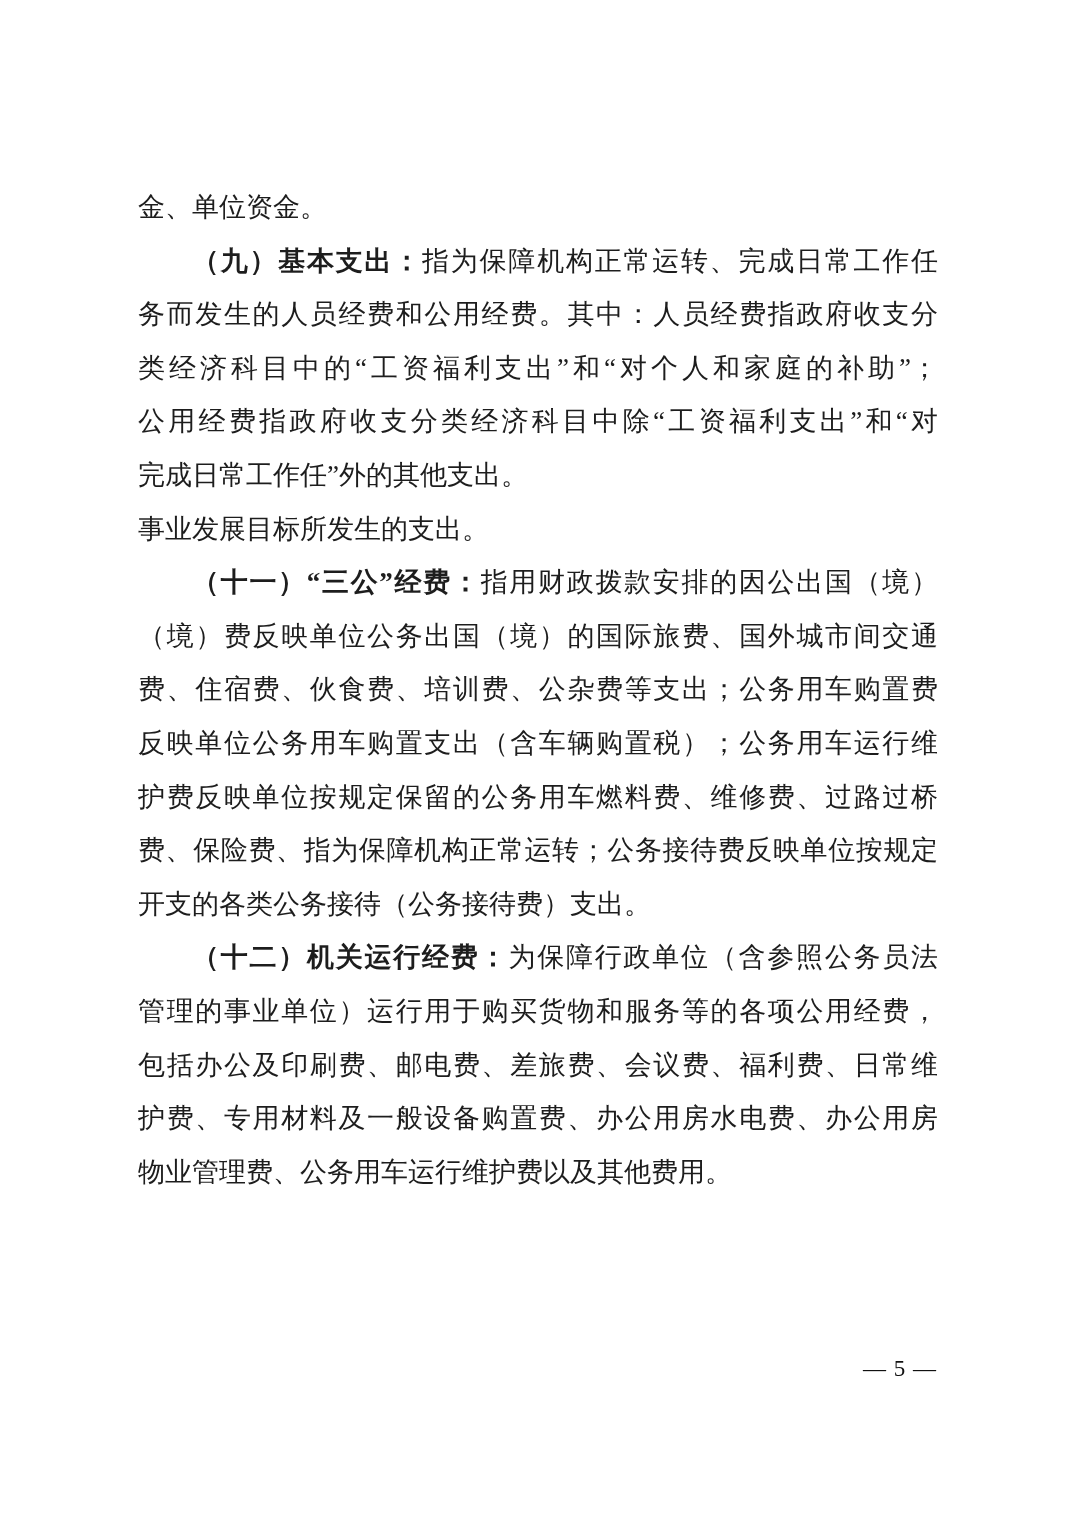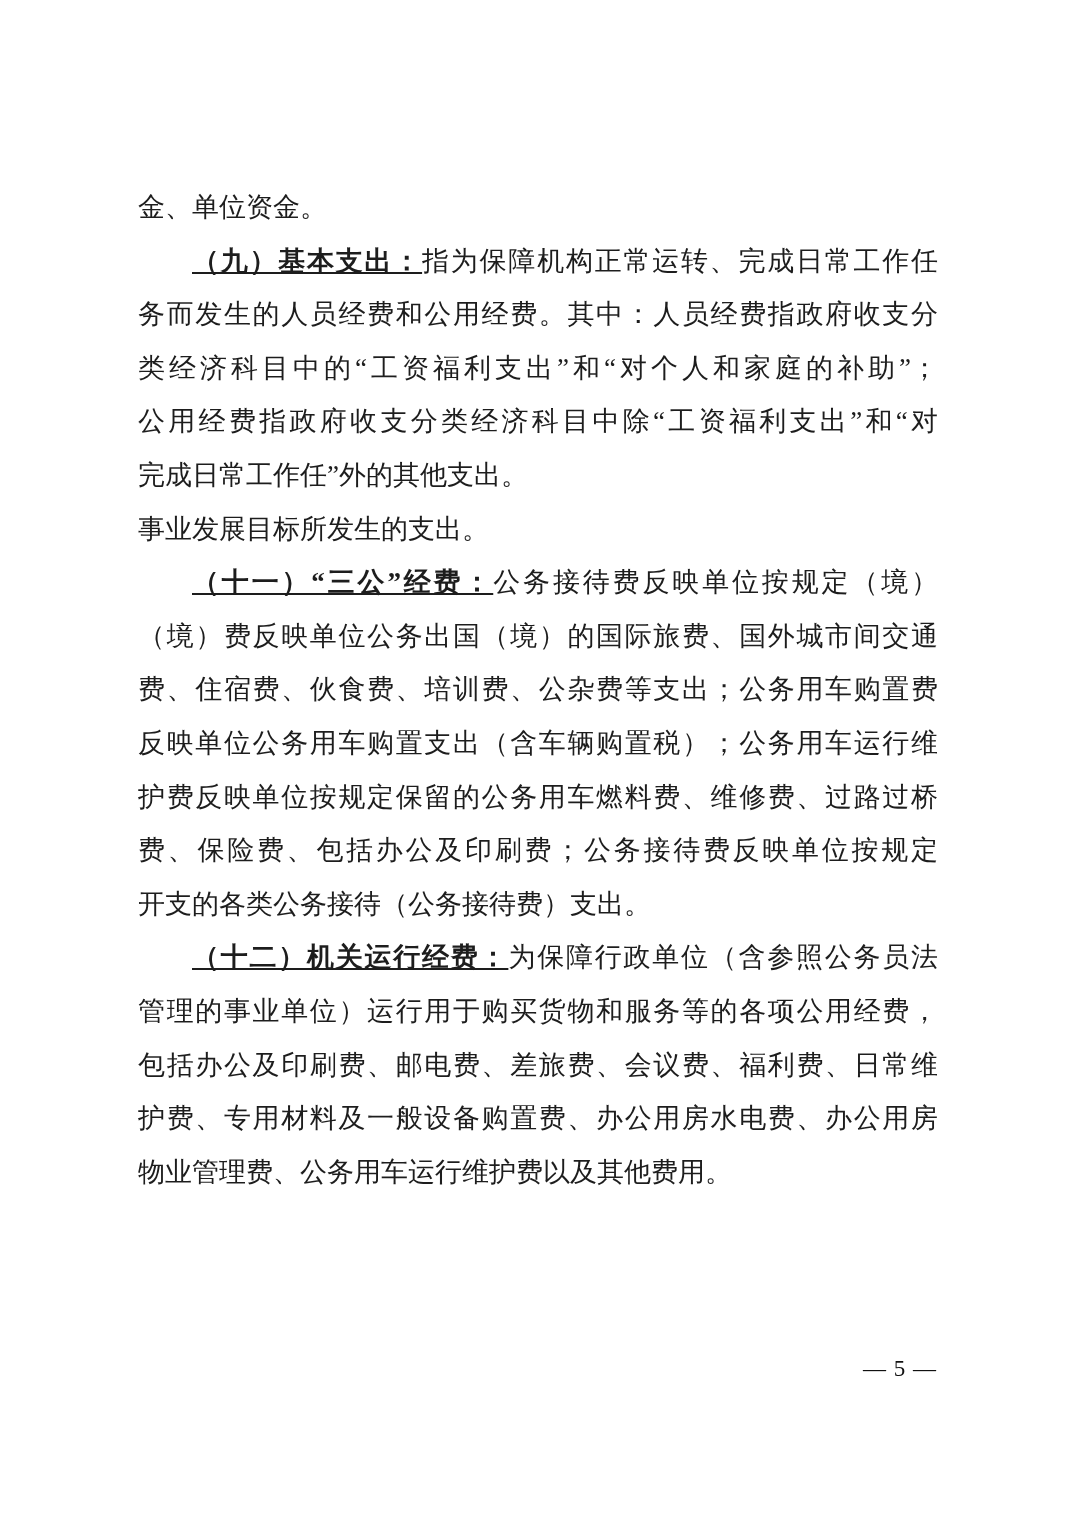--- a/index.html
+++ b/index.html
@@ -41,21 +41,20 @@
   }
   .line.last {
     text-align: left;
     text-align-last: left;
   }
   .line.indent {
     text-indent: 2em;
   }
   .b {
     font-weight: 700;
-    text-decoration: underline;
   }
   .page-number {
     position: absolute;
     top: 1356px;
     right: 137px;
     font-family: "Liberation Serif", serif;
     font-size: 23px;
     color: #111111;
     letter-spacing: 1px;
   }
@@ -65,26 +64,26 @@
 
 <div class="page">
   <div class="text-block">
       <div class="line last"><span>金、单位资金。</span></div>
       <div class="line full indent"><span class="b">（九）基本支出：</span><span>指为保障机构正常运转、完成日常工作任</span></div>
       <div class="line full"><span>务而发生的人员经费和公用经费。其中：人员经费指政府收支分</span></div>
       <div class="line full"><span>类经济科目中的“工资福利支出”和“对个人和家庭的补助”；</span></div>
       <div class="line full"><span>公用经费指政府收支分类经济科目中除“工资福利支出”和“对</span></div>
       <div class="line last"><span>完成日常工作任”外的其他支出。</span></div>
       <div class="line last"><span>事业发展目标所发生的支出。</span></div>
-      <div class="line full indent"><span class="b">（十一）“三公”经费：</span><span>公务接待费反映单位按规定（境）</span></div>
+      <div class="line full indent"><span class="b">（十一）“三公”经费：</span><span>指用财政拨款安排的因公出国（境）</span></div>
       <div class="line full"><span>（境）费反映单位公务出国（境）的国际旅费、国外城市间交通</span></div>
       <div class="line full"><span>费、住宿费、伙食费、培训费、公杂费等支出；公务用车购置费</span></div>
       <div class="line full"><span>反映单位公务用车购置支出（含车辆购置税）；公务用车运行维</span></div>
       <div class="line full"><span>护费反映单位按规定保留的公务用车燃料费、维修费、过路过桥</span></div>
-      <div class="line full"><span>费、保险费、包括办公及印刷费；公务接待费反映单位按规定</span></div>
+      <div class="line full"><span>费、保险费、指为保障机构正常运转；公务接待费反映单位按规定</span></div>
       <div class="line last"><span>开支的各类公务接待（公务接待费）支出。</span></div>
       <div class="line full indent"><span class="b">（十二）机关运行经费：</span><span>为保障行政单位（含参照公务员法</span></div>
       <div class="line full"><span>管理的事业单位）运行用于购买货物和服务等的各项公用经费，</span></div>
       <div class="line full"><span>包括办公及印刷费、邮电费、差旅费、会议费、福利费、日常维</span></div>
       <div class="line full"><span>护费、专用材料及一般设备购置费、办公用房水电费、办公用房</span></div>
       <div class="line last"><span>物业管理费、公务用车运行维护费以及其他费用。</span></div>
     </div>
   <div class="page-number">— 5 —</div>
 </div>
 

